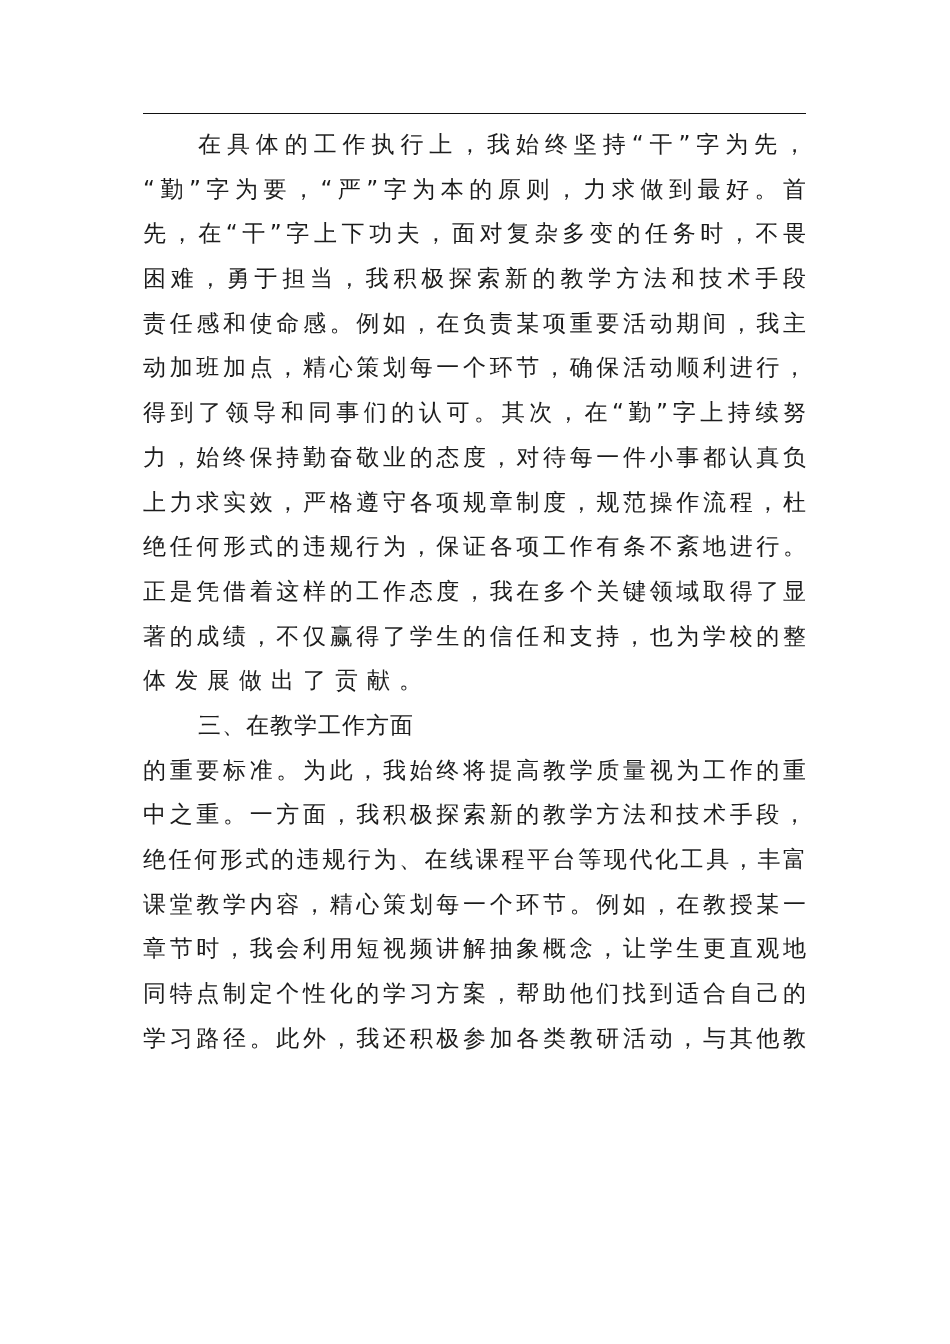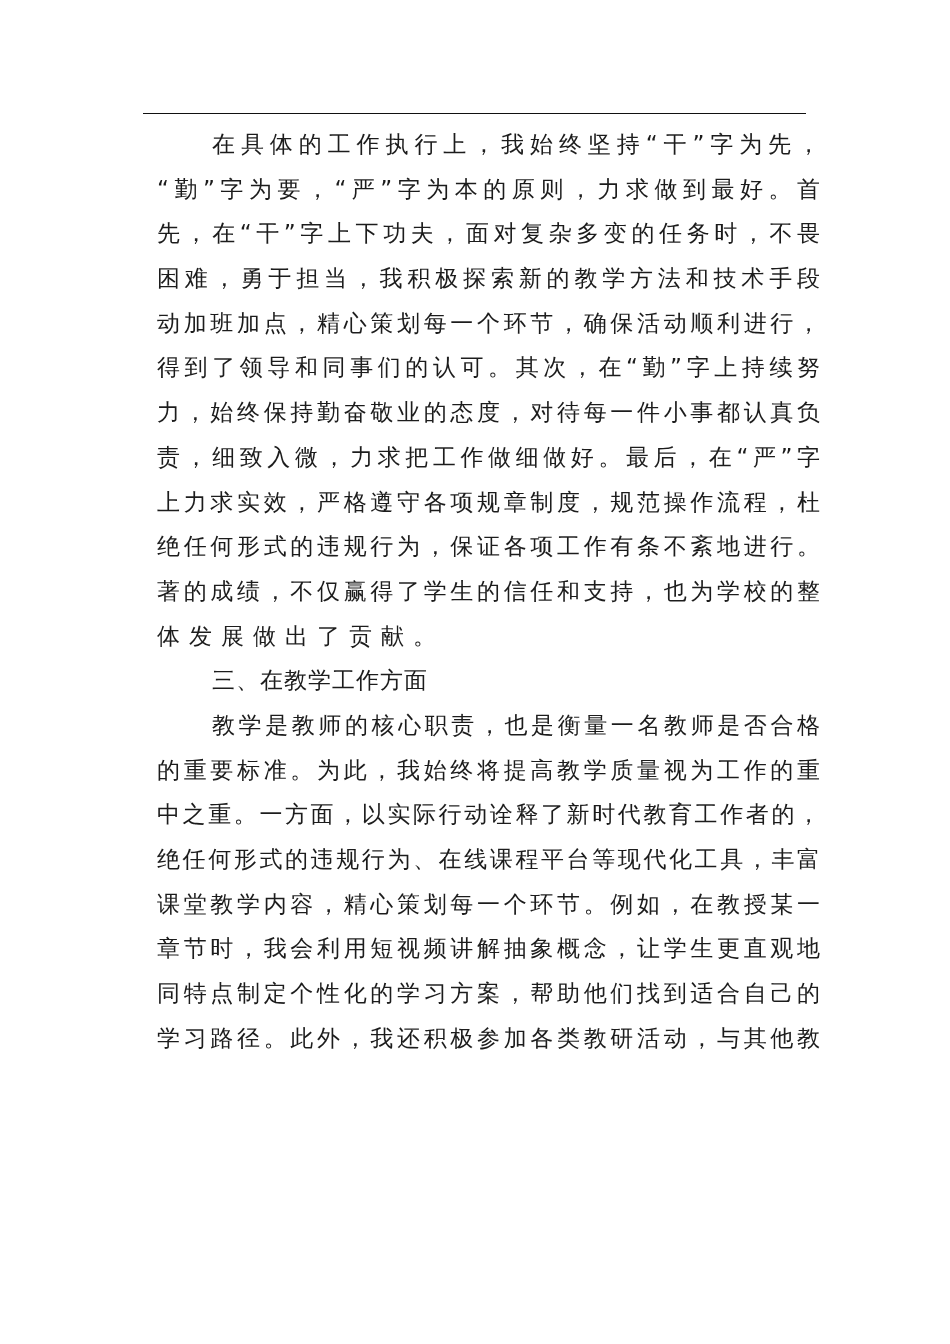--- a/index.html
+++ b/index.html
@@ -28,21 +28,20 @@
       top: 113px;
       width: 663px;
       height: 0;
       border-top: 1.5px solid #111111;
     }
     .body-text {
       position: absolute;
       left: 143px;
       top: 122px;
       width: 663px;
-      margin-left: 14px;
     }
     .line {
       display: block;
       height: 44.7px;
       line-height: 44.7px;
       font-size: 23px;
       white-space: nowrap;
       text-align: justify;
       text-align-last: justify;
       overflow: visible;
@@ -67,36 +66,36 @@
 
 <div class="page">
   <div class="header-rule"></div>
 
   <div class="body-text">
     <div>
       <span class="line indent">在具体的工作执行上，我始终坚持“干”字为先，</span>
       <span class="line">“勤”字为要，“严”字为本的原则，力求做到最好。首</span>
       <span class="line">先，在“干”字上下功夫，面对复杂多变的任务时，不畏</span>
       <span class="line">困难，勇于担当，我积极探索新的教学方法和技术手段</span>
+      <span class="line">责任感和使命感。例如，在负责某项重要活动期间，我主</span>
       <span class="line">动加班加点，精心策划每一个环节，确保活动顺利进行，</span>
       <span class="line">得到了领导和同事们的认可。其次，在“勤”字上持续努</span>
       <span class="line">力，始终保持勤奋敬业的态度，对待每一件小事都认真负</span>
-      <span class="line">责，细致入微，力求把工作做细做好。最后，在“严”字</span>
       <span class="line">上力求实效，严格遵守各项规章制度，规范操作流程，杜</span>
       <span class="line">绝任何形式的违规行为，保证各项工作有条不紊地进行。</span>
+      <span class="line">正是凭借着这样的工作态度，我在多个关键领域取得了显</span>
       <span class="line">著的成绩，不仅赢得了学生的信任和支持，也为学校的整</span>
       <span class="line last">体发展做出了贡献。</span>
     </div>
 
     <span class="line heading">三、在教学工作方面</span>
 
     <div>
-      <span class="line indent">教学是教师的核心职责，也是衡量一名教师是否合格</span>
       <span class="line">的重要标准。为此，我始终将提高教学质量视为工作的重</span>
-      <span class="line">中之重。一方面，以实际行动诠释了新时代教育工作者的，</span>
+      <span class="line">中之重。一方面，我积极探索新的教学方法和技术手段，</span>
       <span class="line">绝任何形式的违规行为、在线课程平台等现代化工具，丰富</span>
       <span class="line">课堂教学内容，精心策划每一个环节。例如，在教授某一</span>
       <span class="line">章节时，我会利用短视频讲解抽象概念，让学生更直观地</span>
       <span class="line">同特点制定个性化的学习方案，帮助他们找到适合自己的</span>
       <span class="line">学习路径。此外，我还积极参加各类教研活动，与其他教</span>
     </div>
   </div>
 </div>
 
 </body></html>

